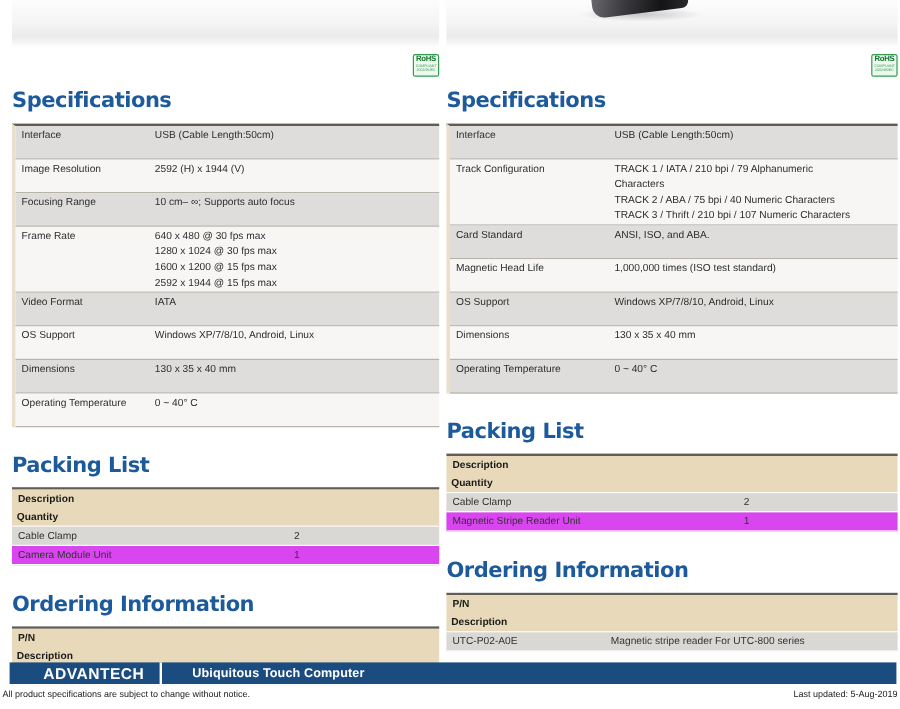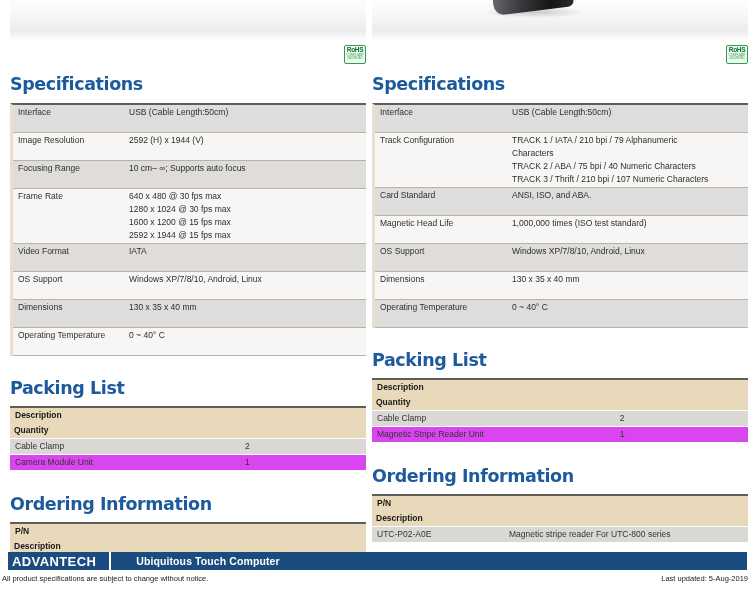--- a/index.html
+++ b/index.html
@@ -49,21 +49,21 @@
   .list-row.r2{background:#d946ef;}
   .pl-c1{width:63.5%;flex:none;padding-left:5px;}
   .pl-c2{flex:1;padding-left:4px;}
   .oi-c1{width:128px;flex:none;padding-left:5px;}
   .oi-c2{flex:1;padding-left:4px;}
 
   
   .brand-bar{position:absolute;left:8px;right:3px;top:552px;height:18px;
     background:#1b4c80;display:flex;align-items:center;}
   .brand{color:#fff;font-weight:bold;font-size:13px;letter-spacing:0.4px;
-    padding-left:4px;font-family:"Liberation Sans",sans-serif;}
+    padding-left:28px;font-family:"Liberation Sans",sans-serif;}
   .logo-divider{width:2px;height:18px;background:#fff;margin-left:13px;flex:none;}
   .tagline{color:#fff;font-weight:bold;font-size:10.5px;margin-left:25px;letter-spacing:0.1px;}
   .foot-notes{position:absolute;left:2px;right:2px;top:574px;display:flex;
     justify-content:space-between;font-size:7.5px;color:#222;}
 </style>
 </head>
 <body>
 
 <div class="page">
   <div class="columns">

